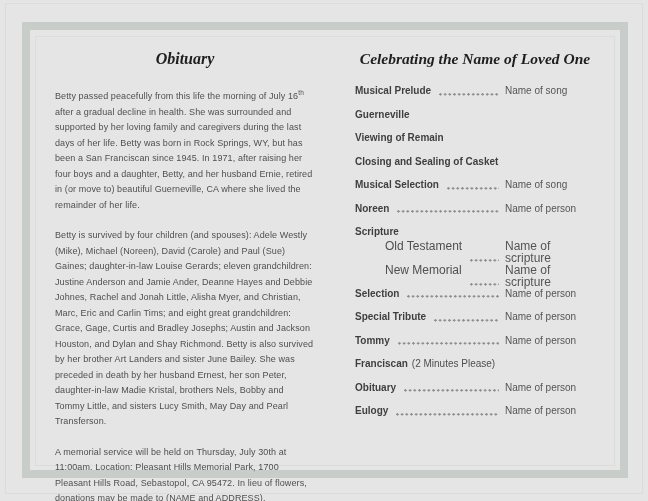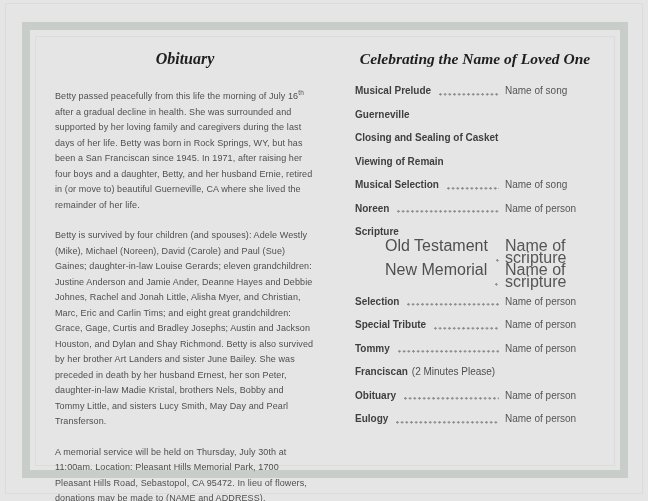--- a/index.html
+++ b/index.html
@@ -81,26 +81,26 @@
     flex: 1 1 auto;
     align-self: flex-end;
     height: 3px;
     margin: 0 6px 2px 8px;
     background-image: radial-gradient(circle at 1.4px 1.4px, #8f8f8f 1px, rgba(0,0,0,0) 1.4px);
     background-size: 4.7px 3px;
     background-repeat: repeat-x;
   }
   .po-value { flex: 0 0 90px; color: #555555; }
 
-  .po-group { margin-bottom: 8px; }
+  .po-group { }
   .po-group .po-head { margin-bottom: 1px; }
   .po-sub {
     display: flex;
     align-items: baseline;
-    font-size: 16px;
+    font-size: 12px;
     line-height: 12px;
     color: #4f4f4f;
     margin-left: 30px;
   }
   .po-sub .po-leader { margin: 0 6px 2px 8px; }
 </style>
 </head>
 <body>
 
 <div class="page">
@@ -127,25 +127,25 @@
           <span class="po-label">Musical Prelude</span>
           <span class="po-leader"></span>
           <span class="po-value">Name of song</span>
         </div>
 
         <div class="po-row">
           <span class="po-label">Guerneville</span>
         </div>
 
         <div class="po-row">
+          <span class="po-label">Viewing of Remain</span>
+        </div>
+
+        <div class="po-row">
           <span class="po-label">Closing and Sealing of Casket</span>
-        </div>
-
-        <div class="po-row">
-          <span class="po-label">Viewing of Remain</span>
         </div>
 
         <div class="po-row">
           <span class="po-label">Musical Selection</span>
           <span class="po-leader"></span>
           <span class="po-value">Name of song</span>
         </div>
 
         <div class="po-row">
           <span class="po-label">Noreen</span>

